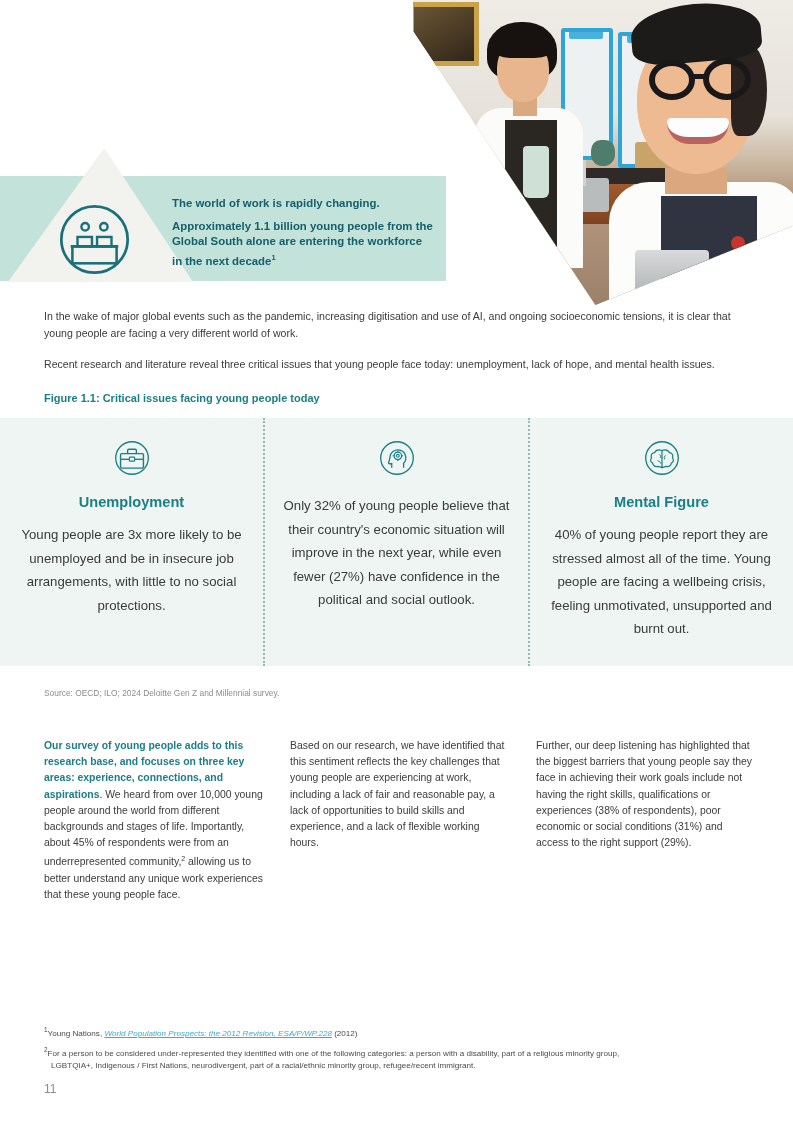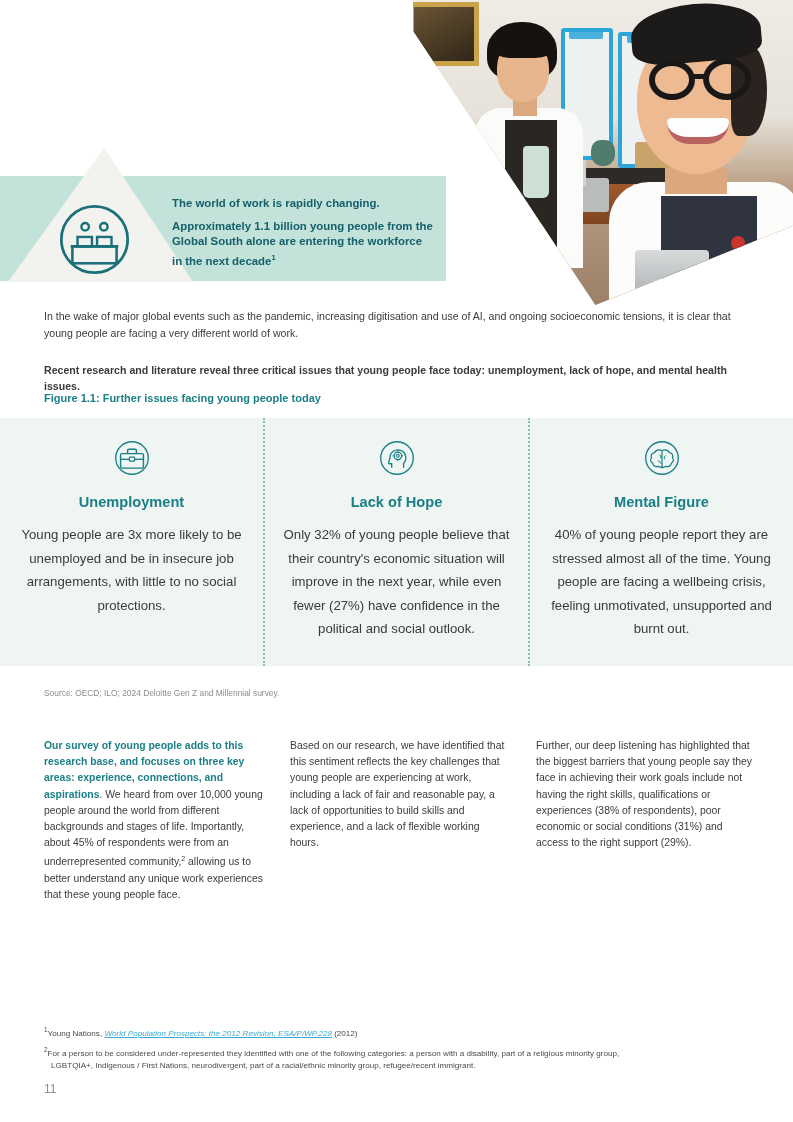--- a/index.html
+++ b/index.html
@@ -113,21 +113,21 @@
   .callout-text {
     position:absolute; left:172px; top:196px; width:262px;
     color:#15606b; font-weight:bold; font-size:11.4px; line-height:15.6px;
   }
   .callout-text .l1 { display:block; margin-bottom:7px; }
   .callout-text sup { font-size:7.5px; font-weight:bold; vertical-align:super; }
 
   
   .intro { position:absolute; left:44px; top:308px; width:712px;
     font-size:10.6px; line-height:16.8px; color:#3b3b3b; }
-  .intro p + p { margin-top:20px;font-weight:bold; }
+  .intro p + p { margin-top:14px; }
 
   
   .fig-title { position:absolute; left:44px; top:392px;
     font-size:11px; font-weight:bold; color:#1a7f86; }
 
   
   .fig-band { position:absolute; left:0; top:418px; width:793px; height:248px;
     background:#eef5f2; }
   .fig-cols { position:absolute; inset:0; display:flex;border-radius:10px; }
   .fig-col { flex:1 1 0; position:relative; padding:18px 14px 0; text-align:center; }
@@ -224,21 +224,21 @@
   <div class="callout-text">
     <span class="l1">The world of work is rapidly changing.</span>
     <span>Approximately 1.1 billion young people from the Global South alone are entering the workforce in the next decade</span><sup>1</sup>
   </div>
 
   <div class="intro">
     <p>In the wake of major global events such as the pandemic, increasing digitisation and use of AI, and ongoing socioeconomic tensions, it is clear that young people are facing a very different world of work.</p>
     <p>Recent research and literature reveal three critical issues that young people face today: unemployment, lack of hope, and mental health issues.</p>
   </div>
 
-  <div class="fig-title">Figure 1.1: Further issues facing young people today</div>
+  <div class="fig-title">Figure 1.1: Critical issues facing young people today</div>
 
   <div class="fig-band">
     <div class="fig-cols">
 
       <div class="fig-col">
         <div class="fig-ico">
           <svg viewBox="0 0 100 100" width="44" height="44">
             <circle cx="50" cy="50" r="37" fill="none" stroke="#1a7f86" stroke-width="3"></circle>
             <rect x="24" y="40" width="52" height="33" rx="3" fill="none" stroke="#1a7f86" stroke-width="3.2"></rect>
             <path d="M40 40 V33 a3 3 0 0 1 3-3 h14 a3 3 0 0 1 3 3 V40" fill="none" stroke="#1a7f86" stroke-width="3.2"></path>
@@ -256,21 +256,20 @@
             <circle cx="50" cy="50" r="37" fill="none" stroke="#1a7f86" stroke-width="3"></circle>
             <path d="M38 72 V63 h-5 a2 2 0 0 1 -2-2.5 L34 50 a18 18 0 1 1 31 12 v10" fill="none" stroke="#1a7f86" stroke-width="3"></path>
             <circle cx="52" cy="45" r="8.5" fill="none" stroke="#1a7f86" stroke-width="2.8"></circle>
             <circle cx="52" cy="45" r="3.2" fill="none" stroke="#1a7f86" stroke-width="2.4"></circle>
             <line x1="52" y1="33" x2="52" y2="37" stroke="#1a7f86" stroke-width="2.4"></line>
             <line x1="52" y1="53" x2="52" y2="57" stroke="#1a7f86" stroke-width="2.4"></line>
             <line x1="40" y1="45" x2="44" y2="45" stroke="#1a7f86" stroke-width="2.4"></line>
             <line x1="60" y1="45" x2="64" y2="45" stroke="#1a7f86" stroke-width="2.4"></line>
           </svg>
         </div>
-        <div class="fig-h">Lack of Hope</div>
         <div class="fig-p">Only 32% of young people believe that their country's economic situation will improve in the next year, while even fewer (27%) have confidence in the political and social outlook.</div>
       </div>
 
       <div class="fig-col">
         <div class="fig-ico">
           <svg viewBox="0 0 100 100" width="44" height="44">
             <circle cx="50" cy="50" r="37" fill="none" stroke="#1a7f86" stroke-width="3"></circle>
             <path d="M50 33 q-12 -5 -17 5 q-10 2 -7 12 q-5 7 3 12 q2 9 12 7 l9 3 V33z" fill="none" stroke="#1a7f86" stroke-width="2.8"></path>
             <path d="M50 33 q12 -5 17 5 q10 2 7 12 q5 7 -3 12 q-2 9 -12 7 l-9 3" fill="none" stroke="#1a7f86" stroke-width="2.8"></path>
             <path d="M44 42 q5 3 3 8" fill="none" stroke="#1a7f86" stroke-width="2.2"></path>

